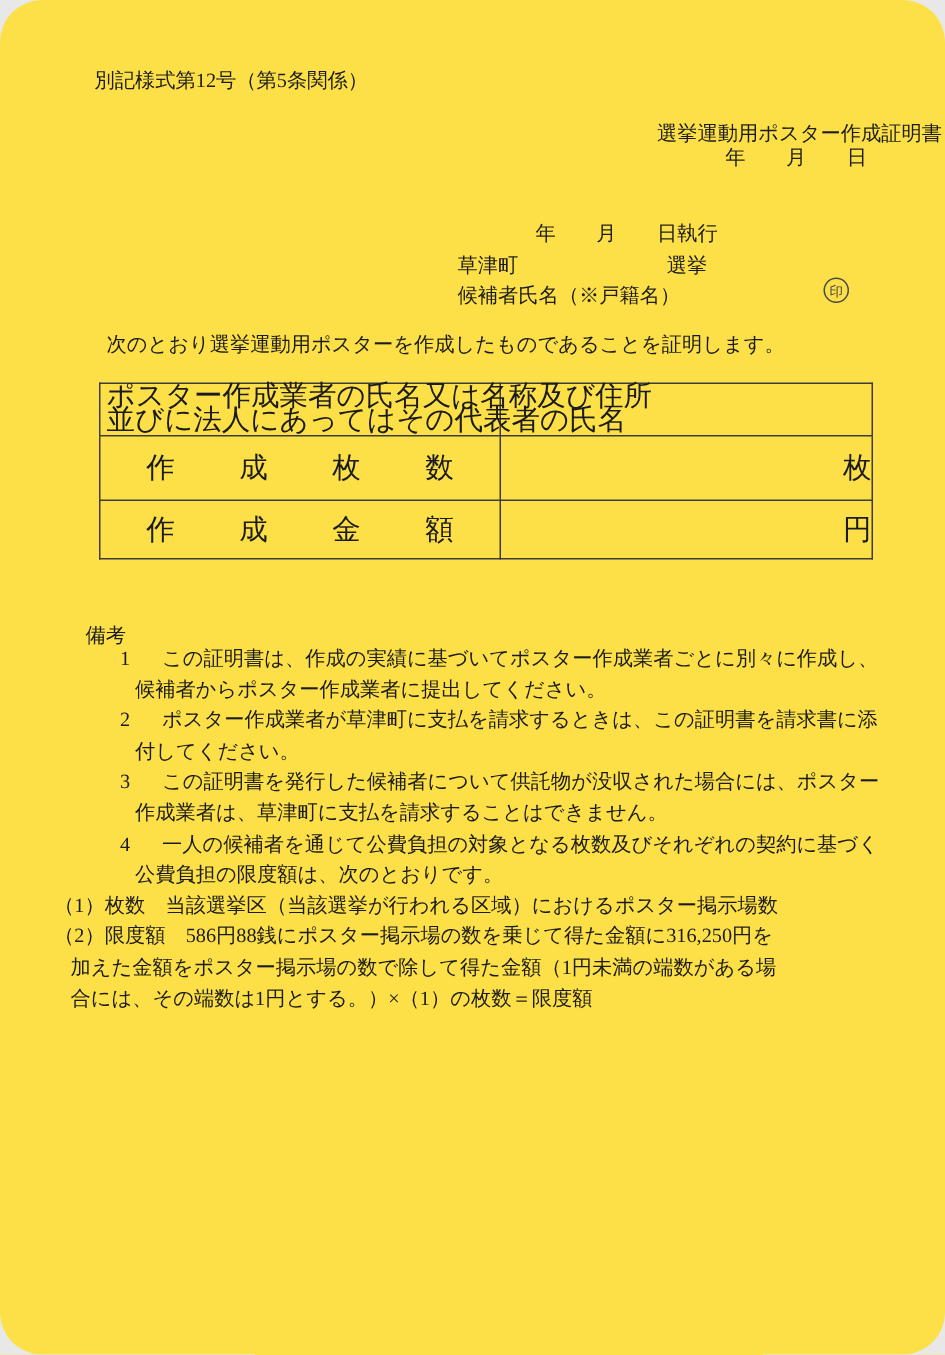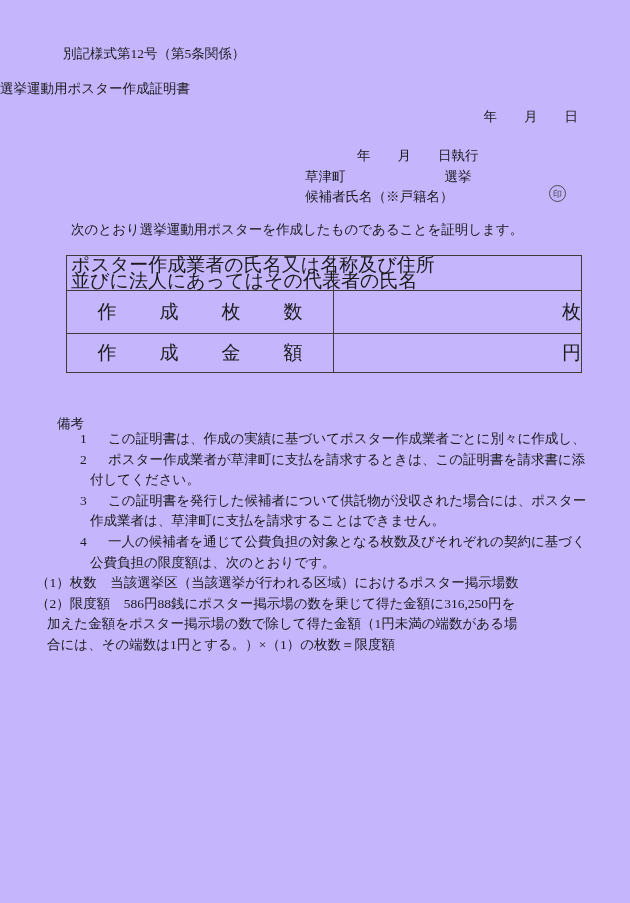--- a/index.html
+++ b/index.html
@@ -1,30 +1,31 @@
 <!DOCTYPE html>
 <html><head>
 <meta charset="utf-8">
 <style>
   html, body { margin: 0; padding: 0; background: #e8e8e8; }
   .page {
     position: relative;
     width: 630px;
     height: 903px;
-    background: #c4b5fd;
+    background: #fde047;
     font-family: "Liberation Serif", "DejaVu Serif", serif;
     font-size: 13.5px;
     color: #1b1b1b;
     overflow: hidden;
+    border-radius: 28px;
   }
   .abs { position: absolute; white-space: nowrap; }
 
   .form-number { left: 63px; top: 45px; }
-  .doc-title { left: 0; top: 80px; width: 628px; text-align: left; }
-  .issue-date { right: 52px; top: 108px; }
+  .doc-title { left: 0; top: 80px; width: 628px; text-align: right; }
+  .issue-date { right: 52px; top: 96px; }
 
   .exec-date { left: 357px; top: 147px; }
   .muni-line { left: 305px; top: 168px; }
   .muni-gap { display: inline-block; width: 99px; }
   .candidate-line { left: 305px; top: 188px; }
   .seal {
     left: 549px; top: 185px;
     width: 17px; height: 17px;
     border: 1px solid #4a4a4a; border-radius: 50%;
     font-size: 9px; line-height: 17px; text-align: center;
@@ -113,20 +114,21 @@
       </td>
       <td class="c-value"><span>円</span></td>
     </tr>
   </tbody>
     </table>
 
   <div class="abs notes-heading">備考</div>
 
   <div class="notes">
     <div class="nl first"><span class="num">1</span><span>この証明書は、作成の実績に基づいてポスター作成業者ごとに別々に作成し、</span></div>
+    <div class="nl cont">候補者からポスター作成業者に提出してください。</div>
 
     <div class="nl first"><span class="num">2</span><span>ポスター作成業者が草津町に支払を請求するときは、この証明書を請求書に添</span></div>
     <div class="nl cont">付してください。</div>
 
     <div class="nl first"><span class="num">3</span><span>この証明書を発行した候補者について供託物が没収された場合には、ポスター</span></div>
     <div class="nl cont">作成業者は、草津町に支払を請求することはできません。</div>
 
     <div class="nl first"><span class="num">4</span><span>一人の候補者を通じて公費負担の対象となる枚数及びそれぞれの契約に基づく</span></div>
     <div class="nl cont">公費負担の限度額は、次のとおりです。</div>
 

